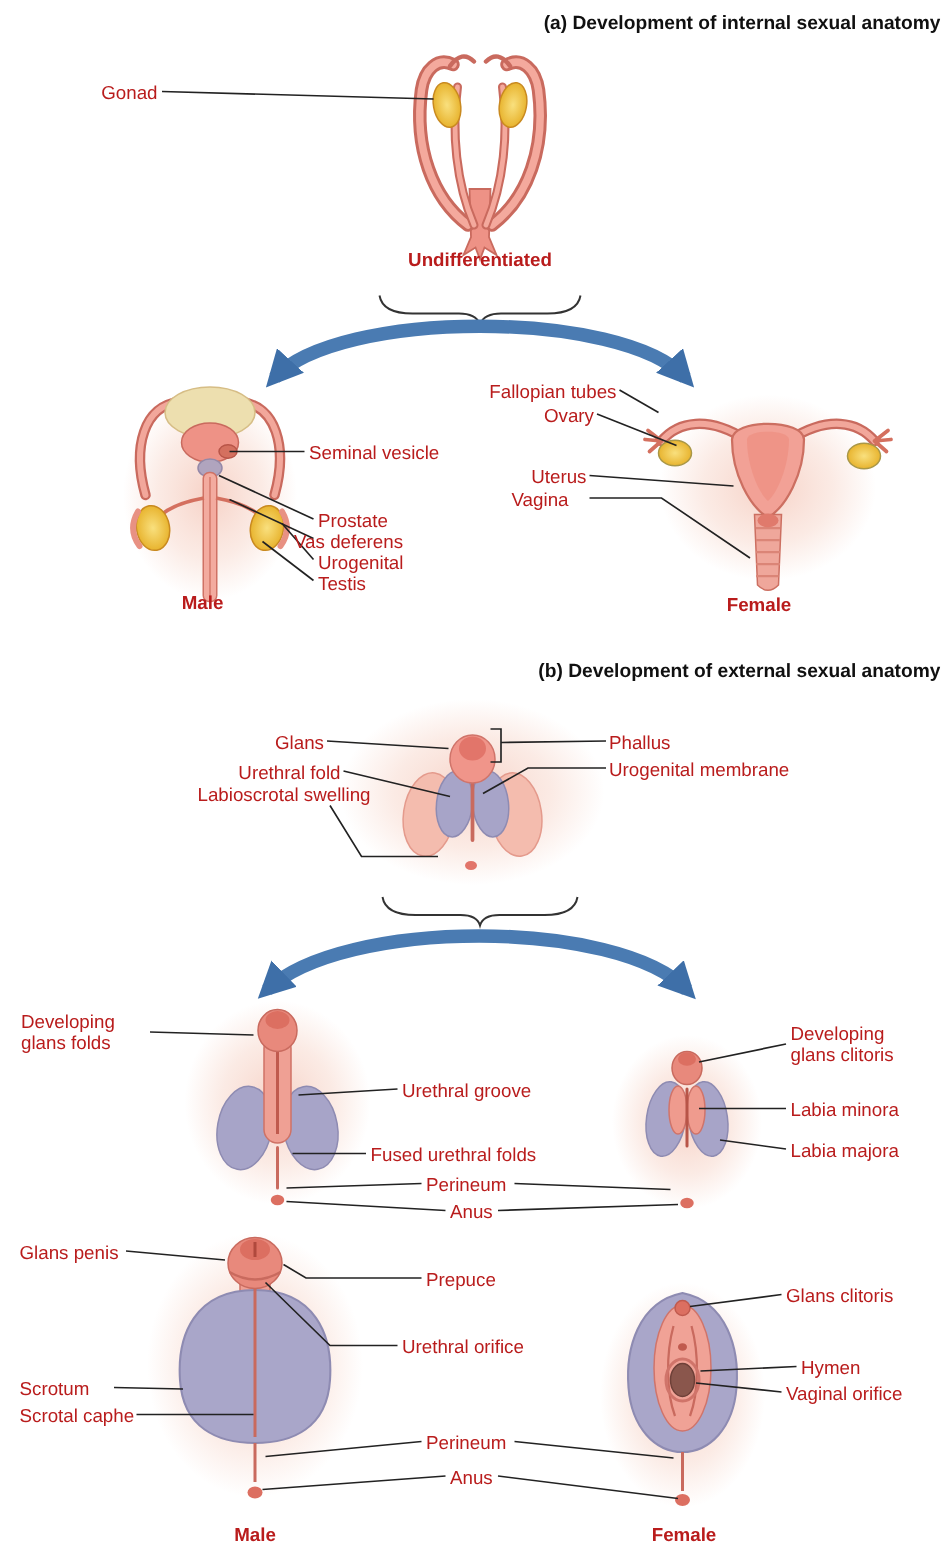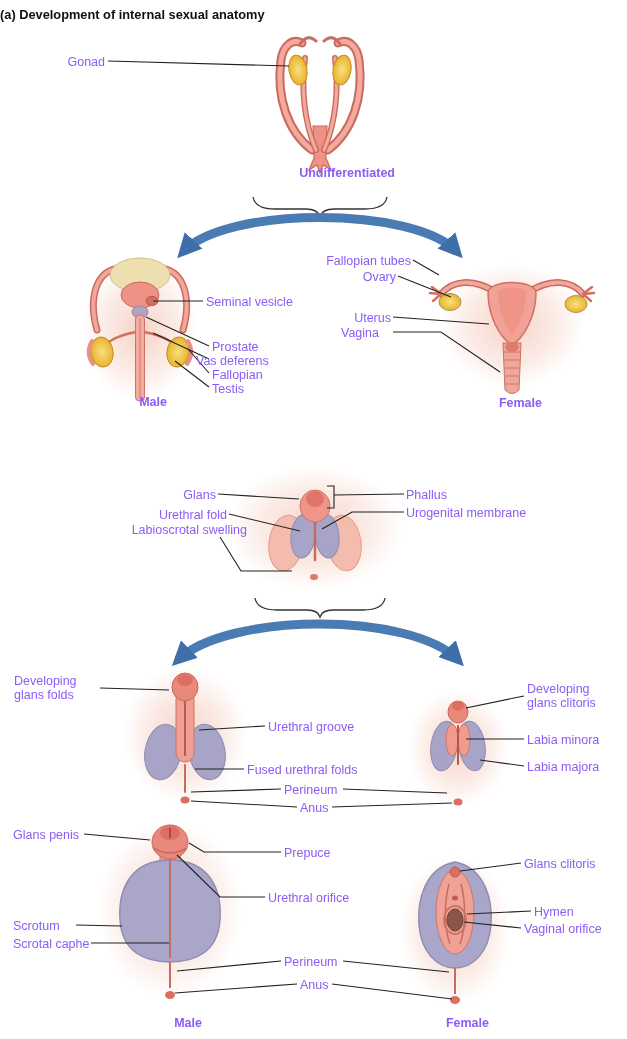--- a/index.html
+++ b/index.html
@@ -1,24 +1,24 @@
 <!DOCTYPE html>
 <html><head>
 <meta charset="utf-8">
 <style>
   *{margin:0;padding:0;box-sizing:border-box}
   html,body{background:#fff}
   body{width:627px;height:1039px;position:relative;font-family:"Liberation Sans",sans-serif;color:#101010}
   #stage{position:absolute;left:0;top:0;width:627px;height:1039px;overflow:hidden;background:#fff}
   svg.art{position:absolute;left:0;top:0;display:block}
-  .lbl{position:absolute;font-size:12.5px;line-height:14px;color:#8b5cf6;white-space:nowrap}
+  .lbl{position:absolute;font-size:12.5px;line-height:14px;color:#b91c1c;white-space:nowrap}
   .b{font-weight:bold}
-  .c{text-align:right}
+  .c{text-align:center}
   .w{white-space:normal}
-  .title{position:absolute;left:0;right:0;text-align:left;font-weight:bold;font-size:12.8px;color:#101010}
+  .title{position:absolute;left:0;right:0;text-align:right;font-weight:bold;font-size:12.8px;color:#101010}
 </style>
 </head>
 <body>
 
 <div id="stage">
 
   <svg class="art" width="627" height="1039" viewBox="0 0 627 1039">
     <defs>
       <radialGradient id="g1">
         <stop offset="0" stop-color="#F6CFC3" stop-opacity="0.95"></stop>
@@ -199,30 +199,31 @@
   </svg>
 
   <div class="title" style="top:7px">(a) Development of internal sexual anatomy</div>
 
   <div class="lbl" style="right:522px;top:55px">Gonad</div>
   <div class="lbl b c" style="left:245px;top:166px;width:150px">Undifferentiated</div>
 
   <div class="lbl" style="left:206px;top:295px">Seminal vesicle</div>
   <div class="lbl" style="left:212px;top:340px">Prostate</div>
   <div class="lbl" style="left:196px;top:354px">Vas deferens</div>
-  <div class="lbl" style="left:212px;top:368px">Fallopian</div>
+  <div class="lbl" style="left:212px;top:368px">Urogenital</div>
   <div class="lbl" style="left:212px;top:382px">Testis</div>
   <div class="lbl b c" style="left:103px;top:395px;width:64px">Male</div>
 
   <div class="lbl" style="right:216px;top:254px">Fallopian tubes</div>
   <div class="lbl" style="right:231px;top:270px">Ovary</div>
   <div class="lbl" style="right:236px;top:311px">Uterus</div>
   <div class="lbl" style="right:248px;top:326px">Vagina</div>
   <div class="lbl b c" style="left:470px;top:396px;width:72px">Female</div>
 
+  <div class="title" style="top:439px">(b) Development of external sexual anatomy</div>
 
   <div class="lbl" style="right:411px;top:488px">Glans</div>
   <div class="lbl" style="right:400px;top:508px">Urethral fold</div>
   <div class="lbl" style="right:380px;top:523px">Labioscrotal swelling</div>
   <div class="lbl" style="left:406px;top:488px">Phallus</div>
   <div class="lbl" style="left:406px;top:506px">Urogenital membrane</div>
 
   <div class="lbl w" style="left:14px;top:674px;width:86px">Developing glans folds</div>
   <div class="lbl" style="left:268px;top:720px">Urethral groove</div>
   <div class="lbl" style="left:247px;top:763px">Fused urethral folds</div>

